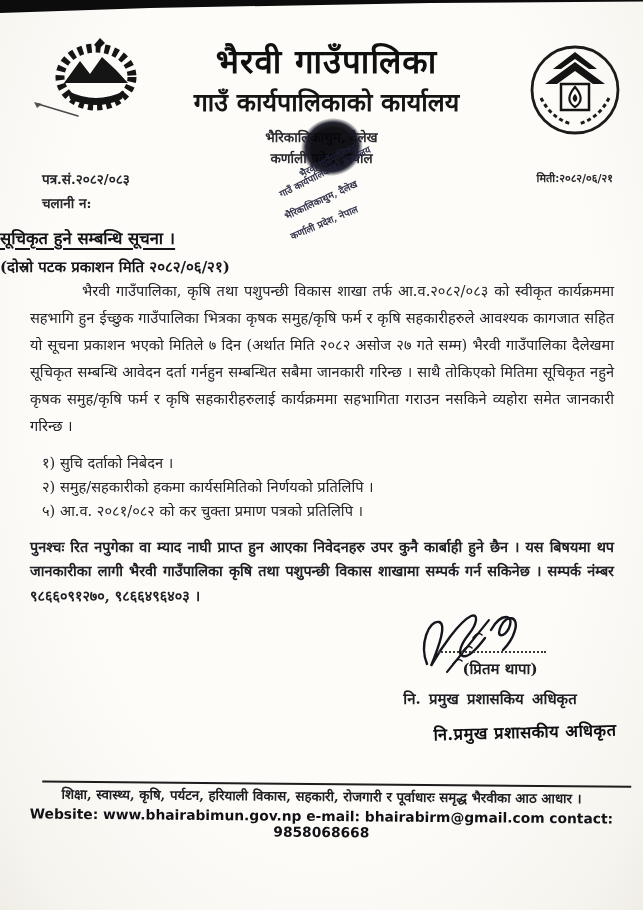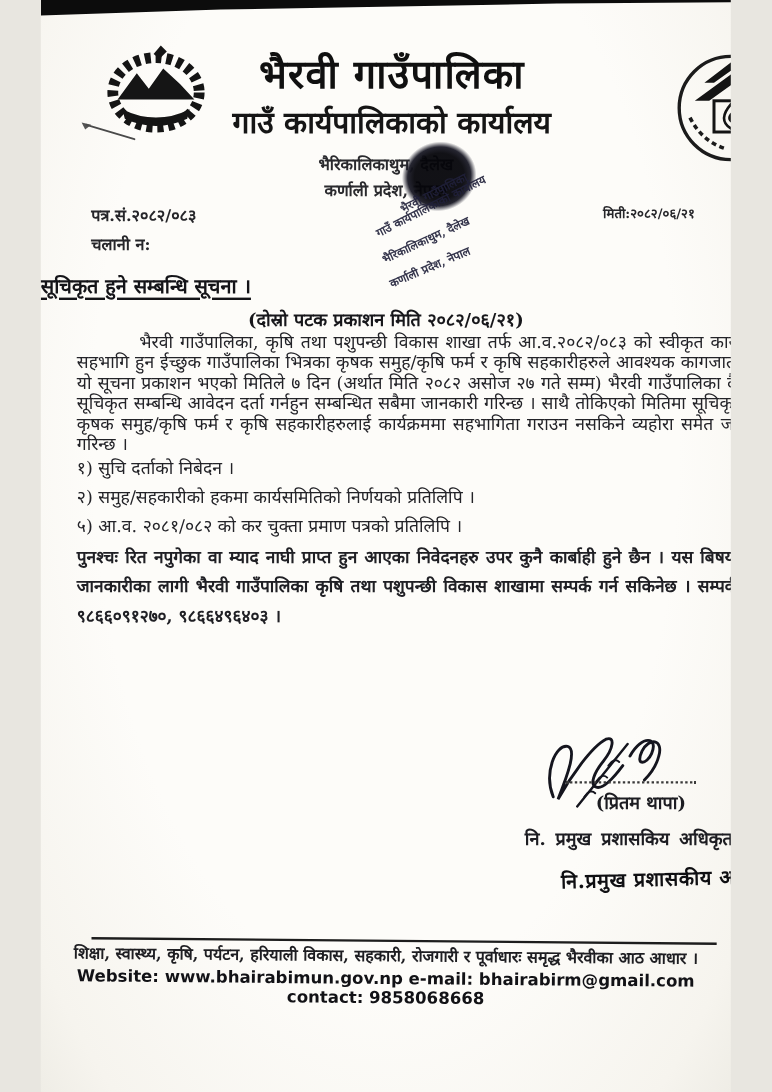--- a/index.html
+++ b/index.html
@@ -1,18 +1,18 @@
 <!DOCTYPE html>
 <html><head>
 <meta charset="utf-8">
 <style>
   html,body{margin:0;padding:0;background:#e8e6e0;}
   .page{
     position:relative;
-    width:575px;height:910px;
+    width:643px;height:910px;
     margin:0 auto;
     background:
       radial-gradient(ellipse at 50% 40%, #fdfcf9 60%, #f6f4ee 90%, #efede6 100%);
     overflow:hidden;
     font-family:"DejaVu Serif","Liberation Serif",serif;
     color:#26262a;
   }
   .abs{position:absolute;}
   
   .hdr-title{
@@ -41,34 +41,34 @@
   .meta-ref{left:42px;top:170px;font-size:13.5px;font-weight:600;}
   .meta-date{right:30px;top:170px;font-size:11px;font-weight:600;}
   .meta-chalani{left:42px;top:194px;font-size:13.5px;font-weight:600;}
   
   .notice-title{
     left:0;right:0;top:226px;text-align:left;
     font-size:16.5px;font-weight:800;color:#141418;
     text-decoration:underline;text-underline-offset:4px;text-decoration-thickness:1.5px;
   }
   .notice-sub{
-    left:0;right:0;top:256px;text-align:center;
+    left:0;right:0;top:256px;text-align:left;
     font-size:15px;font-weight:700;color:#17171b;
   }
   
   .content{left:30px;width:584px;top:277px;}
   .para{
     margin:0;text-align:justify;text-indent:52px;
-    font-size:14.6px;line-height:17px;font-weight:500;color:#232328;
+    font-size:14.6px;line-height:27px;font-weight:500;color:#232328;
   }
   .list-heading{
     margin:5px 0 3px 0;font-size:14.6px;line-height:24px;font-weight:800;color:#1b1b20;
     text-decoration:underline;text-underline-offset:3px;
   }
-  .doc-list{list-style:none;margin:0;padding:0;}
+  .doc-list{list-style:none;margin:12px;padding:0;}
   .doc-list li{font-size:14.6px;line-height:24px;font-weight:500;color:#232328;}
   .postscript{
     margin:2px 0 0 0;text-align:justify;
     font-size:14.4px;line-height:24.4px;font-weight:600;color:#202025;
   }
   
   .sig-svg{left:413px;top:606px;width:135px;height:75px;}
   .sig-dots{left:438px;top:637px;width:108px;height:14px;border-bottom:2.5px dotted #3a3a3a;}
   .sig-name{left:400px;top:658px;width:200px;text-align:center;font-size:15px;font-weight:600;color:#1d1d22;}
   .sig-title{left:385px;top:688px;width:210px;text-align:center;font-size:15px;font-weight:600;color:#1d1d22;word-spacing:3px;}

